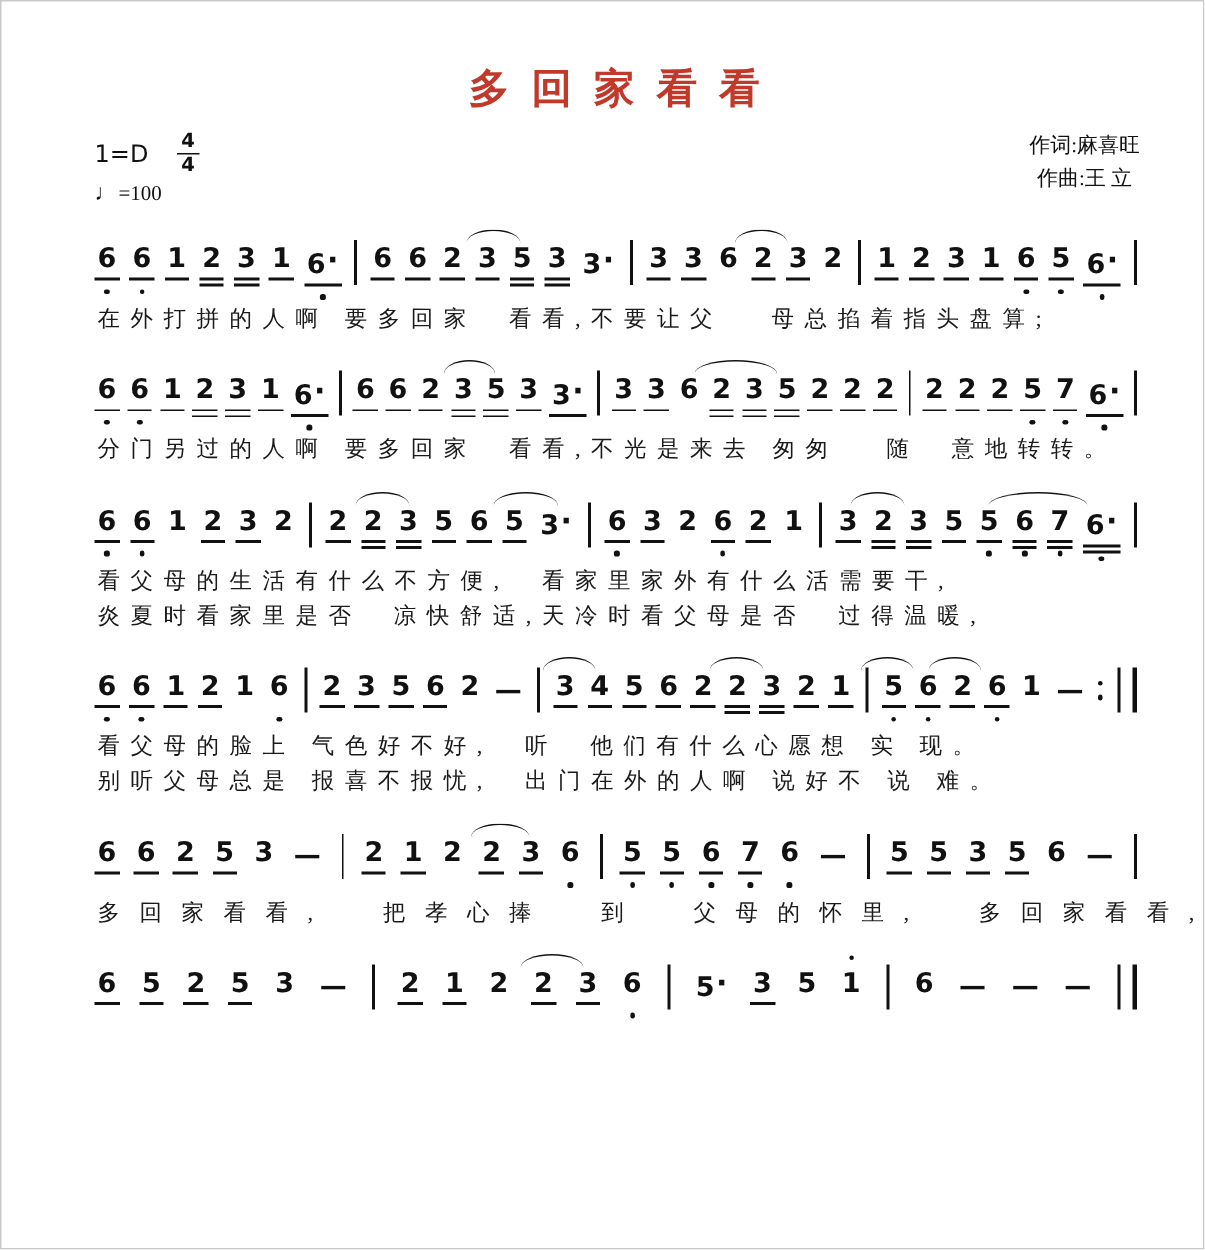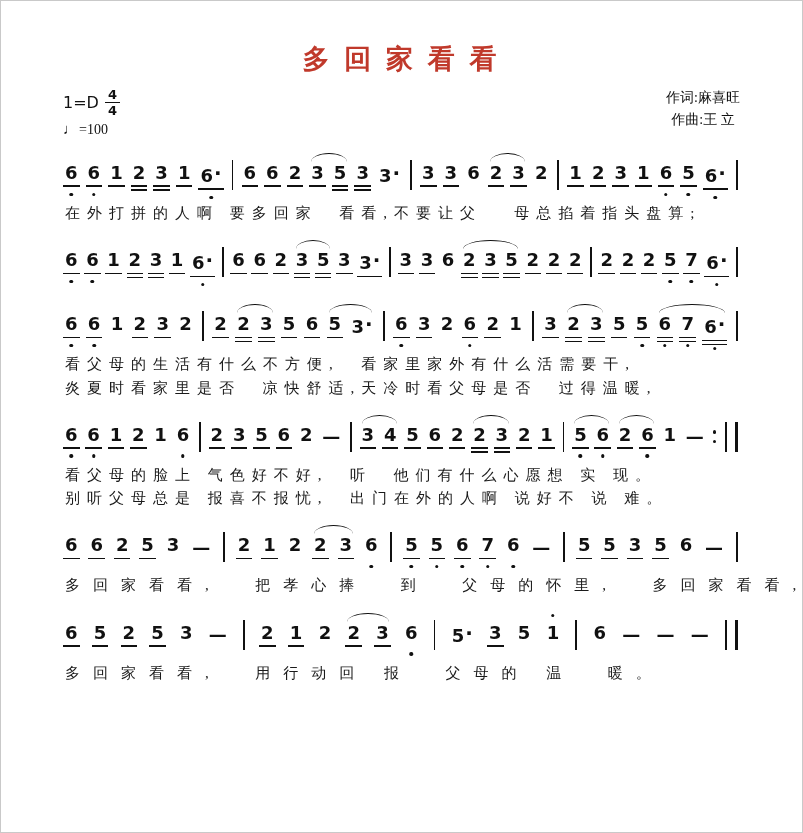--- a/index.html
+++ b/index.html
@@ -1,27 +1,27 @@
 <!DOCTYPE html>
 <html><head>
 <meta charset="utf-8">
 <style>
   html,body{margin:0;padding:0;background:#fff;}
   .page{
     width:803px;height:833px;box-sizing:border-box;background:#fff;
-    border:1px solid #c9c9c9;padding:26px 62px 8px 62px;overflow:hidden;
+    border:1px solid #c9c9c9;padding:26px 42px 8px 62px;overflow:hidden;
     font-family:"Liberation Serif","DejaVu Serif",serif;color:#111;
   }
   
   .title{
     text-align:center;font-size:27px;font-weight:700;letter-spacing:4px;
     color:#c0392b;margin:14px 0 10px 0;
   }
   .meta-row{display:flex;justify-content:space-between;align-items:flex-start;margin-top:6px;}
-  .keysig{font-size:16px;font-family:"DejaVu Sans",sans-serif;display:flex;align-items:center;gap:6px;}
+  .keysig{font-size:16px;font-family:"DejaVu Sans",sans-serif;display:flex;align-items:center;gap:19px;}
   .frac{display:inline-flex;flex-direction:column;align-items:center;line-height:1;}
   .frac b{font-size:13px;font-weight:700;padding:1px 3px;}
   .frac b.num{border-bottom:1.4px solid #111;}
   .tempo{font-size:14px;font-family:Liberation Serif, serif;margin-top:3px;}
   .tempo .noteglyph{font-size:15px;margin-right:1px;}
   .credits{font-size:14px;line-height:1.55;text-align:center;}
   
   #score{margin-top:10px;}
   .music-line{margin-bottom:10px;}
   .notes-row{
@@ -164,20 +164,21 @@
           <span class="note ul1"><span class="d">2</span></span>
           <span class="note ul1"><span class="d">2</span></span>
           <span class="note ul1"><span class="d">2</span></span>
           <span class="note ul1"><span class="d">5</span><span class="lod"></span></span>
           <span class="note ul1"><span class="d">7</span><span class="lod"></span></span>
           <span class="note ul1"><span class="d">6</span><span class="da">·</span><span class="lod"></span></span>
           <span class="bar"></span>
           <span class="slur" style="left: 233px; width: 34px;"></span>
           <span class="slur" style="left: 400px; width: 55px;"></span>
         </div>
+        <div class="lyric">分门另过的人啊 要多回家  看看,不光是来去 匆匆   随  意地转转。</div>
       </div>
       <div class="music-line">
         <div class="notes-row">
           <span class="note ul1"><span class="d">6</span><span class="lod"></span></span>
           <span class="note ul1"><span class="d">6</span><span class="lod"></span></span>
           <span class="note"><span class="d">1</span></span>
           <span class="note ul1"><span class="d">2</span></span>
           <span class="note ul1"><span class="d">3</span></span>
           <span class="note"><span class="d">2</span></span>
           <span class="bar"></span>
@@ -313,16 +314,15 @@
           <span class="note"><span class="d">5</span></span>
           <span class="note"><span class="d">1</span><span class="hid"></span></span>
           <span class="bar"></span>
           <span class="note"><span class="d">6</span></span>
           <span class="dash">—</span>
           <span class="dash">—</span>
           <span class="dash">—</span>
           <span class="bar bar2"></span>
           <span class="slur" style="left: 284px; width: 42px;"></span>
         </div>
-        <div class="lyric">多回家看看,  用行动回 报  父母的 温  暖。</div>
       </div>
     </div>
 </div>
 
 </body></html>

